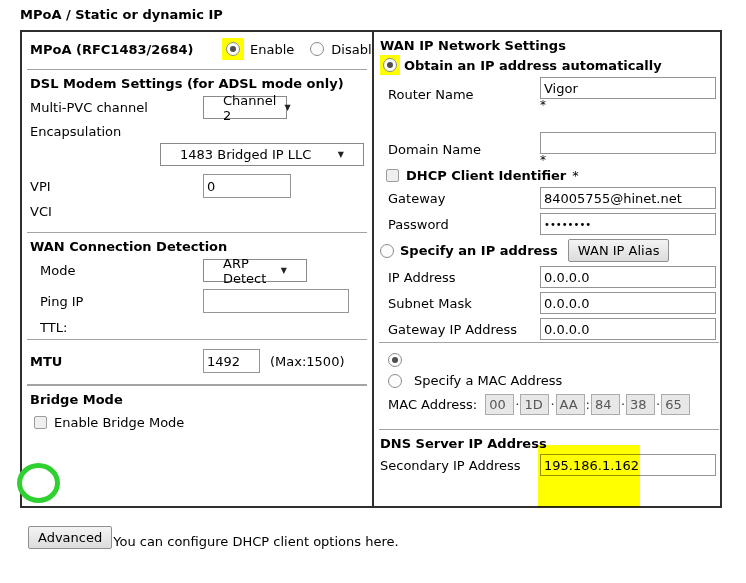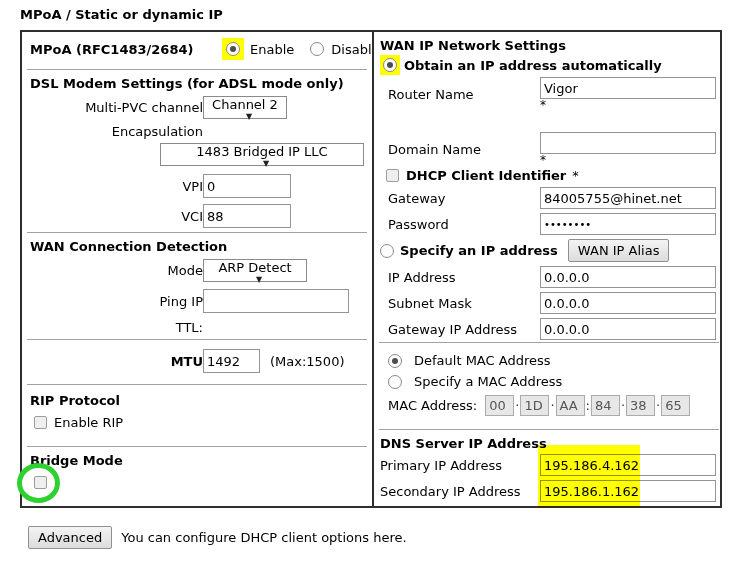--- a/index.html
+++ b/index.html
@@ -25,39 +25,38 @@
   .sec { padding:6px 8px 0 8px; overflow:hidden; }
   .divider { border-top:1px solid #a3a3a3; margin:0 5px; height:0; }
 
   
   .s1{height:37px} .s2{height:162px} .s3{height:106px}
   .s4{height:44px} .s5{height:61px}  .s6{height:59px; position:relative;}
   .r1{height:310px} .r2{height:86px} .r3{height:76px; position:relative;}
 
   .row { display:flex; align-items:center; margin-bottom:5px; }
   .b { font-weight:bold; }
-  .lbl { width:173px; flex-shrink:0;text-align:right; }
+  .lbl { width:173px; flex-shrink:0; }
   .lbl-wide { width:192px; flex-shrink:0; }
   .lbl-r { width:160px; flex-shrink:0; padding-left:8px; }
   .ind { padding-left:10px; }
   .heading { font-weight:bold; margin-bottom:5px; }
 
   
   .ti {
     height:22px; border:1px solid #949494; background:#fff;
     font:13px "DejaVu Sans", sans-serif; padding:1px 3px; color:#000;
   }
   .w-vpi{width:88px;height:24px} .w-mtu{width:57px;height:24px}
   .w-ping{width:146px;height:24px} .w-r{width:176px;}
 
   .sel {
     display:inline-flex; align-items:center; justify-content:space-between;
-    border:1px solid #8a8a8a; background:#fff; height:23px; padding:0 0;
+    border:1px solid #8a8a8a; background:#fff; height:23px; padding:0 19px;
     cursor:default;
-    flex-direction:column;
   }
   .sel .arr { font-size:8px; margin-left:8px; color:#222; }
   .w-ch{width:84px} .w-enc{width:208px; margin-left:130px;} .w-arp{width:104px}
 
   .radio {
     width:14px; height:14px; border:1px solid #8a8a8a; border-radius:50%;
     background:#fcfcfc; position:relative; flex-shrink:0; display:inline-block;
   }
   .radio.checked::after {
     content:""; position:absolute; left:3px; top:3px; width:6px; height:6px;
@@ -81,21 +80,21 @@
     padding:2px 9px; height:23px; cursor:default;
   }
   .mac {
     width:29px; height:21px; background:#e7e7e7; border:1px solid #ababab;
     color:#565656; display:inline-flex; align-items:center; padding-left:3px;
     font-size:13px;
   }
   .macsep { color:#333; margin:0 1px; }
   .macwrap { display:flex; align-items:center; margin-left:8px; }
 
-  .footer-row { position:absolute; left:28px; top:526px; display:flex; align-items:center; gap:9px; }
+  .footer-row { position:absolute; left:28px; top:526px; display:flex; align-items:flex-end; gap:1px; }
   .required-note { position:absolute; left:20px; top:552px; }
 
   
   .dns-highlight {
     position:absolute; left:538px; top:445px; width:102px; height:62px;
     background:#ffff00; mix-blend-mode:multiply; pointer-events:none; z-index:8;
   }
   .green-circle {
     position:absolute; left:17px; top:463px; width:43px; height:40px;
     border:5px solid #2fd130; border-radius:50%;
@@ -144,21 +143,20 @@
             <span>1483 Bridged IP LLC</span>
             <span class="arr">▼</span>
           </span>
         </div>
         <div class="row" style="margin-bottom:6px">
           <span class="lbl">VPI</span>
           <input class="ti w-vpi" value="0" style="">
         </div>
         <div class="row" style="margin-bottom:6px">
           <span class="lbl">VCI</span>
-          <input class="ti w-vpi" value="88" style="">
         </div>
 
       </div>
 
       <div class="divider"></div>
 
       <div class="sec s3">
         <div class="heading">WAN Connection Detection</div>
         <div class="row" style="margin-bottom:7px">
           <span class="lbl ind">Mode</span>
@@ -181,34 +179,28 @@
       <div class="sec s4">
         <div class="row" style="margin-top:3px">
           <span class="lbl b">MTU</span>
           <input class="ti w-mtu" value="1492" style="">
           <span style="margin-left:10px">(Max:1500)</span>
         </div>
       </div>
 
       <div class="divider"></div>
 
-      <div class="sec s5">
-        <div class="heading" style="margin-top:2px">RIP Protocol</div>
-        <div class="row" style="margin-top:7px">
-          <span class="checkbox gap" style="margin-left:4px"></span>
-          <span>Enable RIP</span>
-        </div>
-      </div>
 
       <div class="divider"></div>
 
       <div class="sec s6">
         <div class="heading">Bridge Mode</div>
         <div class="row" style="margin-top:8px">
           <span class="checkbox gap" style="margin-left:4px"></span>
+          <span>Enable Bridge Mode</span>
         </div>
       </div>
 
     </div>
 
     <div class="col-right">
 
       <div class="sec r1" style="padding-left:6px">
         <div class="heading" style="margin-bottom:2px">WAN IP Network Settings</div>
         <div class="row" style="margin-bottom:2px">
@@ -261,21 +253,20 @@
           <span class="lbl-r">Gateway IP Address</span>
           <input class="ti w-r" value="0.0.0.0" style="">
         </div>
       </div>
 
       <div class="divider"></div>
 
       <div class="sec r2" style="padding-left:6px">
         <div class="row" style="margin-top:4px;margin-bottom:6px">
           <span class="radio checked" style="margin-left:8px;margin-right:12px"></span>
-          <span>Default MAC Address</span>
         </div>
         <div class="row" style="margin-bottom:6px">
           <span class="radio" style="margin-left:8px;margin-right:12px"></span>
           <span>Specify a MAC Address</span>
         </div>
         <div class="row">
           <span style="margin-left:8px">MAC Address:</span>
           <span class="macwrap">
             <span class="mac">00</span>
             <span class="macsep">·</span>
@@ -289,24 +280,20 @@
             <span class="macsep">·</span>
             <span class="mac">65</span>
           </span>
         </div>
       </div>
 
       <div class="divider"></div>
 
       <div class="sec r3" style="padding-left:6px">
         <div class="heading" style="margin-bottom:3px">DNS Server IP Address</div>
-        <div class="row" style="margin-bottom:4px">
-          <span class="lbl-r" style="padding-left:0">Primary IP Address</span>
-          <input class="ti w-r" value="195.186.4.162" style="">
-        </div>
         <div class="row">
           <span class="lbl-r" style="padding-left:0">Secondary IP Address</span>
           <input class="ti w-r" value="195.186.1.162" style="">
         </div>
       </div>
 
     </div>
   </div>
 
   <div class="footer-row">

